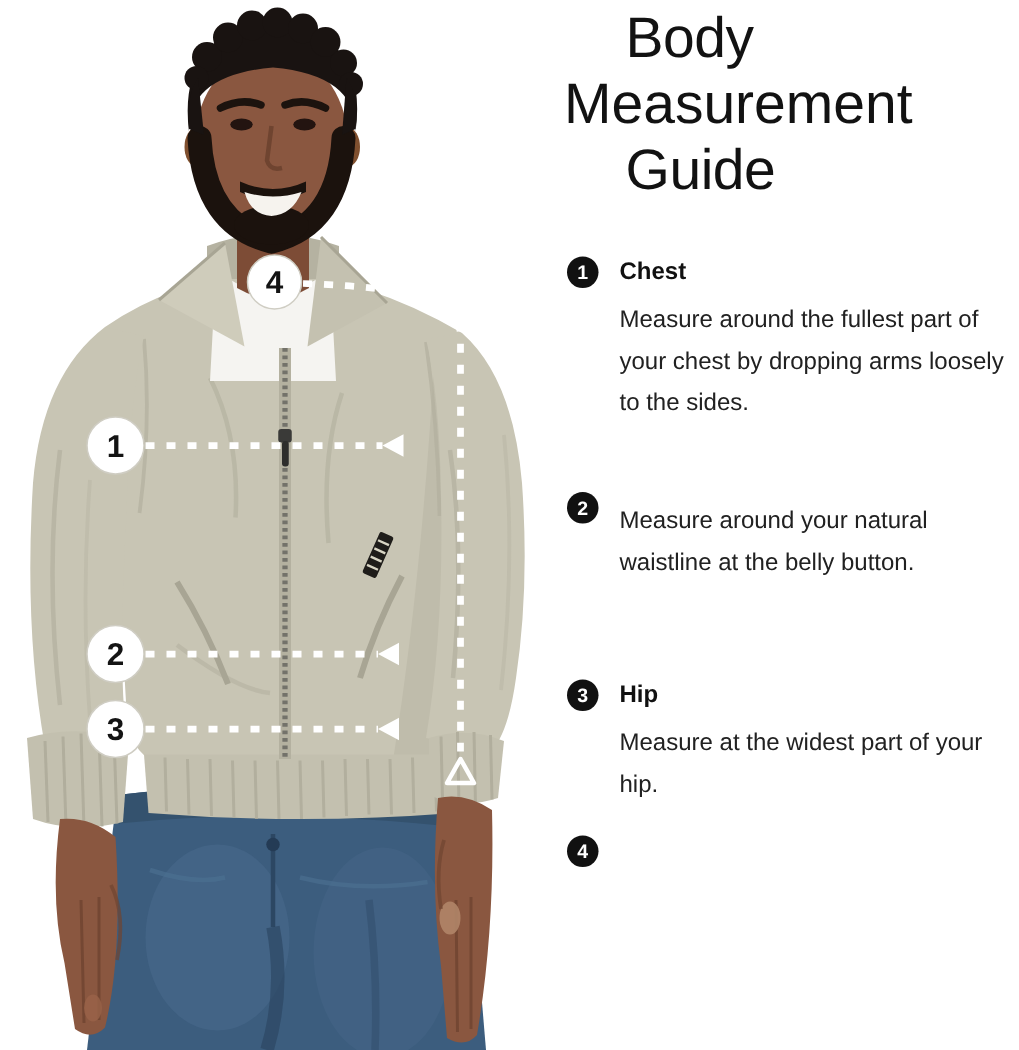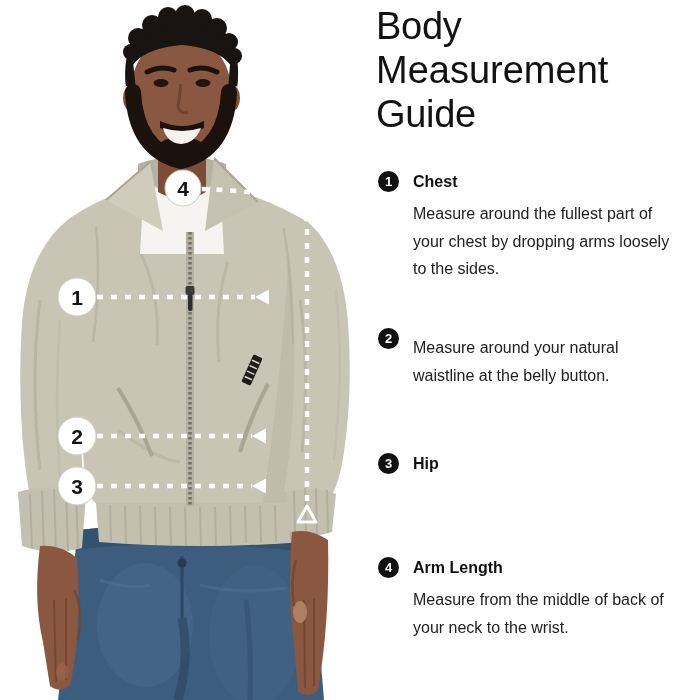--- a/index.html
+++ b/index.html
@@ -7,21 +7,21 @@
     width:679px;height:700px;background:#ffffff;
     font-family:"Liberation Sans",sans-serif;
     position:relative;overflow:hidden;color:#161616;
   }
   .photo-wrap{position:absolute;left:0;top:0;width:370px;height:700px;}
   
   .title{
     position:absolute;left:376px;top:4px;width:300px;
     font-size:38px;line-height:44px;color:#121212;letter-spacing:-0.3px;
   }
-  .title .t-light{font-weight:400;}
+  .title .t-light{font-weight:400;margin-left:41px;}
   .title .t-bold{font-weight:400;letter-spacing:0;}
   .guide-item{
     position:absolute;left:378px;width:296px;
     display:flex;gap:14px;align-items:flex-start;
   }
   #item-1{top:170px}
   #item-2{top:327px}
   #item-3{top:452px}
   #item-4{top:556px}
   .badge{
@@ -232,22 +232,19 @@
   <div class="badge">2</div>
   <div>
     <p>Measure around your natural waistline at the belly button.</p>
   </div>
 </div>
 
 <div class="guide-item" id="item-3">
   <div class="badge">3</div>
   <div>
     <h3>Hip</h3>
+    <p>Measure at the widest part of your hip.</p>
   </div>
 </div>
 
 <div class="guide-item" id="item-4">
   <div class="badge">4</div>
-  <div>
-    <h3>Arm Length</h3>
-    <p>Measure from the middle of back of your neck to the wrist.</p>
-  </div>
 </div>
 
 </body></html>

